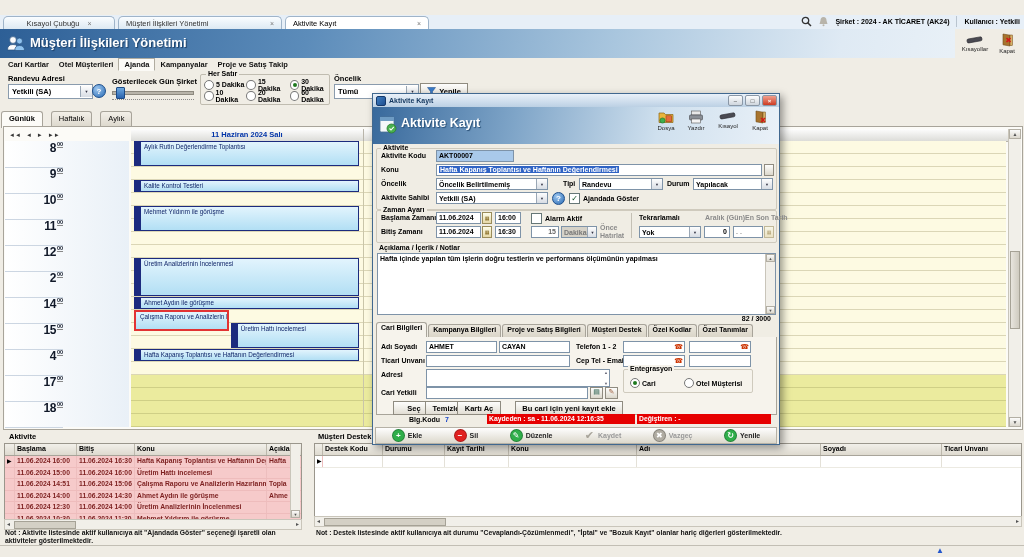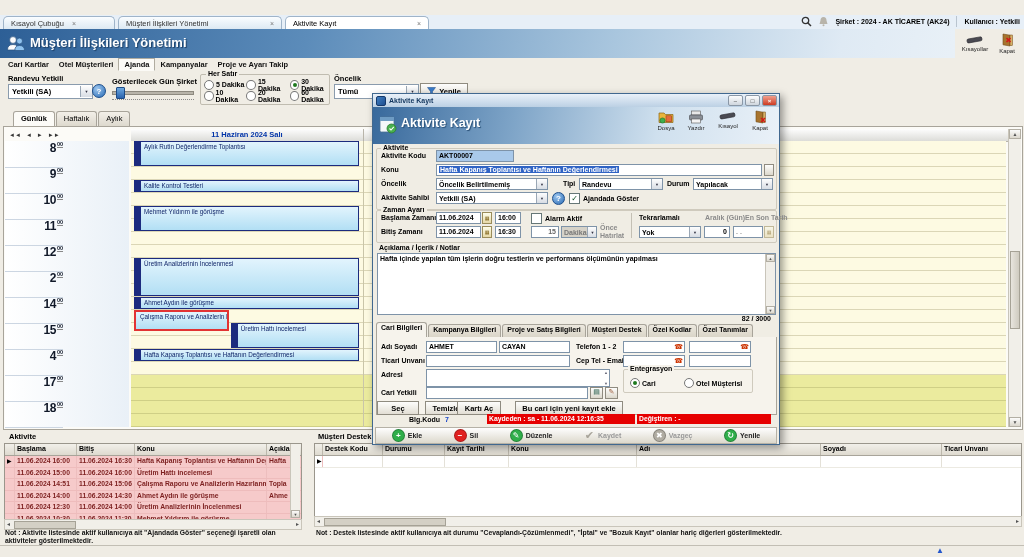--- a/index.html
+++ b/index.html
@@ -50,21 +50,21 @@
   .slider .thumb{position:absolute;left:4px;top:-1px;width:7px;height:10px;background:linear-gradient(#6aa7e0,#2b63ad);border:1px solid #1c4a86;border-radius:1px}
   .ticks{width:82px;border-bottom:1px dotted #8a8a8a;height:3px}
   .grpbox{position:absolute;border:1px solid #c0bcb0;border-radius:2px}
   .grpbox>.cap{position:absolute;top:-5px;left:5px;background:#f0ede5;padding:0 2px;font-size:7px;font-weight:bold}
   .radio{display:flex;align-items:center;gap:2px;font-size:7px;font-weight:bold}
   .rdot{width:8px;height:8px;border-radius:50%;background:#fff;border:1px solid #777;position:relative}
   .rdot.sel::after{content:"";position:absolute;left:2px;top:2px;width:4px;height:4px;border-radius:50%;background:#1f7a1f}
   .btn{background:linear-gradient(#fdfdfc,#e2ded4);border:1px solid #8f8b80;display:flex;align-items:center;justify-content:center;gap:3px;font-size:7.5px;font-weight:bold}
 
   
-  .viewtabs{position:absolute;left:13px;top:111px;height:15px;display:flex;gap:1px}
+  .viewtabs{position:absolute;left:1px;top:111px;height:15px;display:flex;gap:8px}
   .vtab{padding:2px 7px 0 7px;font-size:7.5px;border:1px solid #a8a49a;border-bottom:none;border-radius:3px 3px 0 0;background:linear-gradient(#f2efe8,#ddd9cе);background:linear-gradient(#f2efe8,#ddd9ce)}
   .vtab.active{background:#fcfbf7;font-weight:bold;height:14px}
 
   
   .cal{position:absolute;left:3px;top:126px;width:1018px;height:302px;background:#fcfbf7;border:1px solid #a8a49a}
   .navcell{position:absolute;left:1px;top:2px;width:124px;height:12px;display:flex;align-items:center;gap:5px;padding-left:4px;color:#333;font-size:6px}
   .dayhead{position:absolute;left:127px;top:2px;right:14px;height:12px;background:linear-gradient(#fdfdfd,#dcdcd8);border-bottom:1px solid #b8b4aa}
   .dayhead .dh{position:absolute;top:1px;font-size:7.5px;font-weight:bold;color:#0033a8;text-align:center}
   .timecol{position:absolute;left:1px;top:14px;width:124px;height:286px;background:linear-gradient(90deg,#ffffff,#e9f0f7)}
   .hourlab{position:absolute;left:0;width:58px;text-align:right;border-bottom:1px solid #ccd6e2;color:#101828}
@@ -138,21 +138,21 @@
   .smbtn{position:absolute;background:linear-gradient(#fdfdfc,#dcd8cc);border:1px solid #8f8b80;box-sizing:border-box}
 </style>
 </head>
 <body>
 
 <div id="app">
 
 
   <div class="tabbar">
     <div class="tabs" id="tabs-row">
-        <div class="mtab" style="width: 96px; justify-content: flex-start;">
+        <div class="mtab" style="width: 96px; justify-content: center;">
           <span>Kısayol Çubuğu</span>
           <span class="x">×</span>
         </div>
         <div class="mtab" style="width: 148px; justify-content: space-between;">
           <span>Müşteri İlişkileri Yönetimi</span>
           <span class="x">×</span>
         </div>
         <div class="mtab active" style="width: 128px; justify-content: space-between;">
           <span>Aktivite Kayıt</span>
           <span class="x">×</span>
@@ -197,25 +197,25 @@
         <span>Kapat</span>
       </div>
     </div>
   </div>
 
   <div class="menubar" id="menu-row">
       <div class="menu-item">Cari Kartlar</div>
       <div class="menu-item">Otel Müşterileri</div>
       <div class="menu-item active">Ajanda</div>
       <div class="menu-item">Kampanyalar</div>
-      <div class="menu-item">Proje ve Ayarı Takip</div>
+      <div class="menu-item">Proje ve Satış Takip</div>
     </div>
 
   <div class="toolbar">
-    <span class="tlbl abs" style="left:8px;top:3px">Randevu Yetkili</span>
+    <span class="tlbl abs" style="left:8px;top:3px">Randevu Adresi</span>
     <div class="dd abs" style="left:8px;top:13px;width:80px">
       <span class="v">Yetkili  (SA)</span>
         <span class="ar">▼</span>
     </div>
     <div class="helpb abs" style="left:92px;top:13px">?</div>
 
     <span class="tlbl abs" style="left:112px;top:6px">Gösterilecek Gün Şirket</span>
     <div class="abs" style="left:112px;top:17px">
       <div class="slider">
           <div class="track"></div>
@@ -630,21 +630,21 @@
         </div>
       <div class="radio abs" style="left:60px;top:8px">
           <span class="rdot"></span>
           <span>Otel Müşterisi</span>
         </div>
     </div>
     <span class="dlbl" style="left:8px;top:295px">Cari Yetkili</span>
     <div class="inp" style="left:53px;top:293px;width:162px"></div>
     <div class="smbtn" style="left:217px;top:293px;width:13px;height:12px;font-size:7px;text-align:center;color:#365">▤</div>
     <div class="smbtn" style="left:232px;top:293px;width:13px;height:12px;font-size:7px;text-align:center;color:#953">✎</div>
-    <div class="btn abs" style="left:4px;top:307px;width:40px;height:12px">Seç</div>
+    <div class="btn abs" style="left:20px;top:307px;width:40px;height:12px">Seç</div>
     <div class="btn abs" style="left:52px;top:307px;width:40px;height:12px">Temizle</div>
     <div class="btn abs" style="left:84px;top:307px;width:42px;height:12px">Kartı Aç</div>
     <div class="btn abs" style="left:142px;top:307px;width:106px;height:12px">Bu cari için yeni kayıt ekle</div>
 
     <span class="dlbl" style="left:36px;top:322px">Blg.Kodu</span>
     <span class="dlbl" style="left:72px;top:322px;color:#1a46c8">7</span>
     <div class="redbar" style="left:114px;top:320px;width:148px">Kaydeden : sa - 11.06.2024 12:16:35</div>
     <div class="redbar" style="left:264px;top:320px;width:134px">Değiştiren :   -</div>
 
     <div class="dlg-actions" id="dlg-actions">

